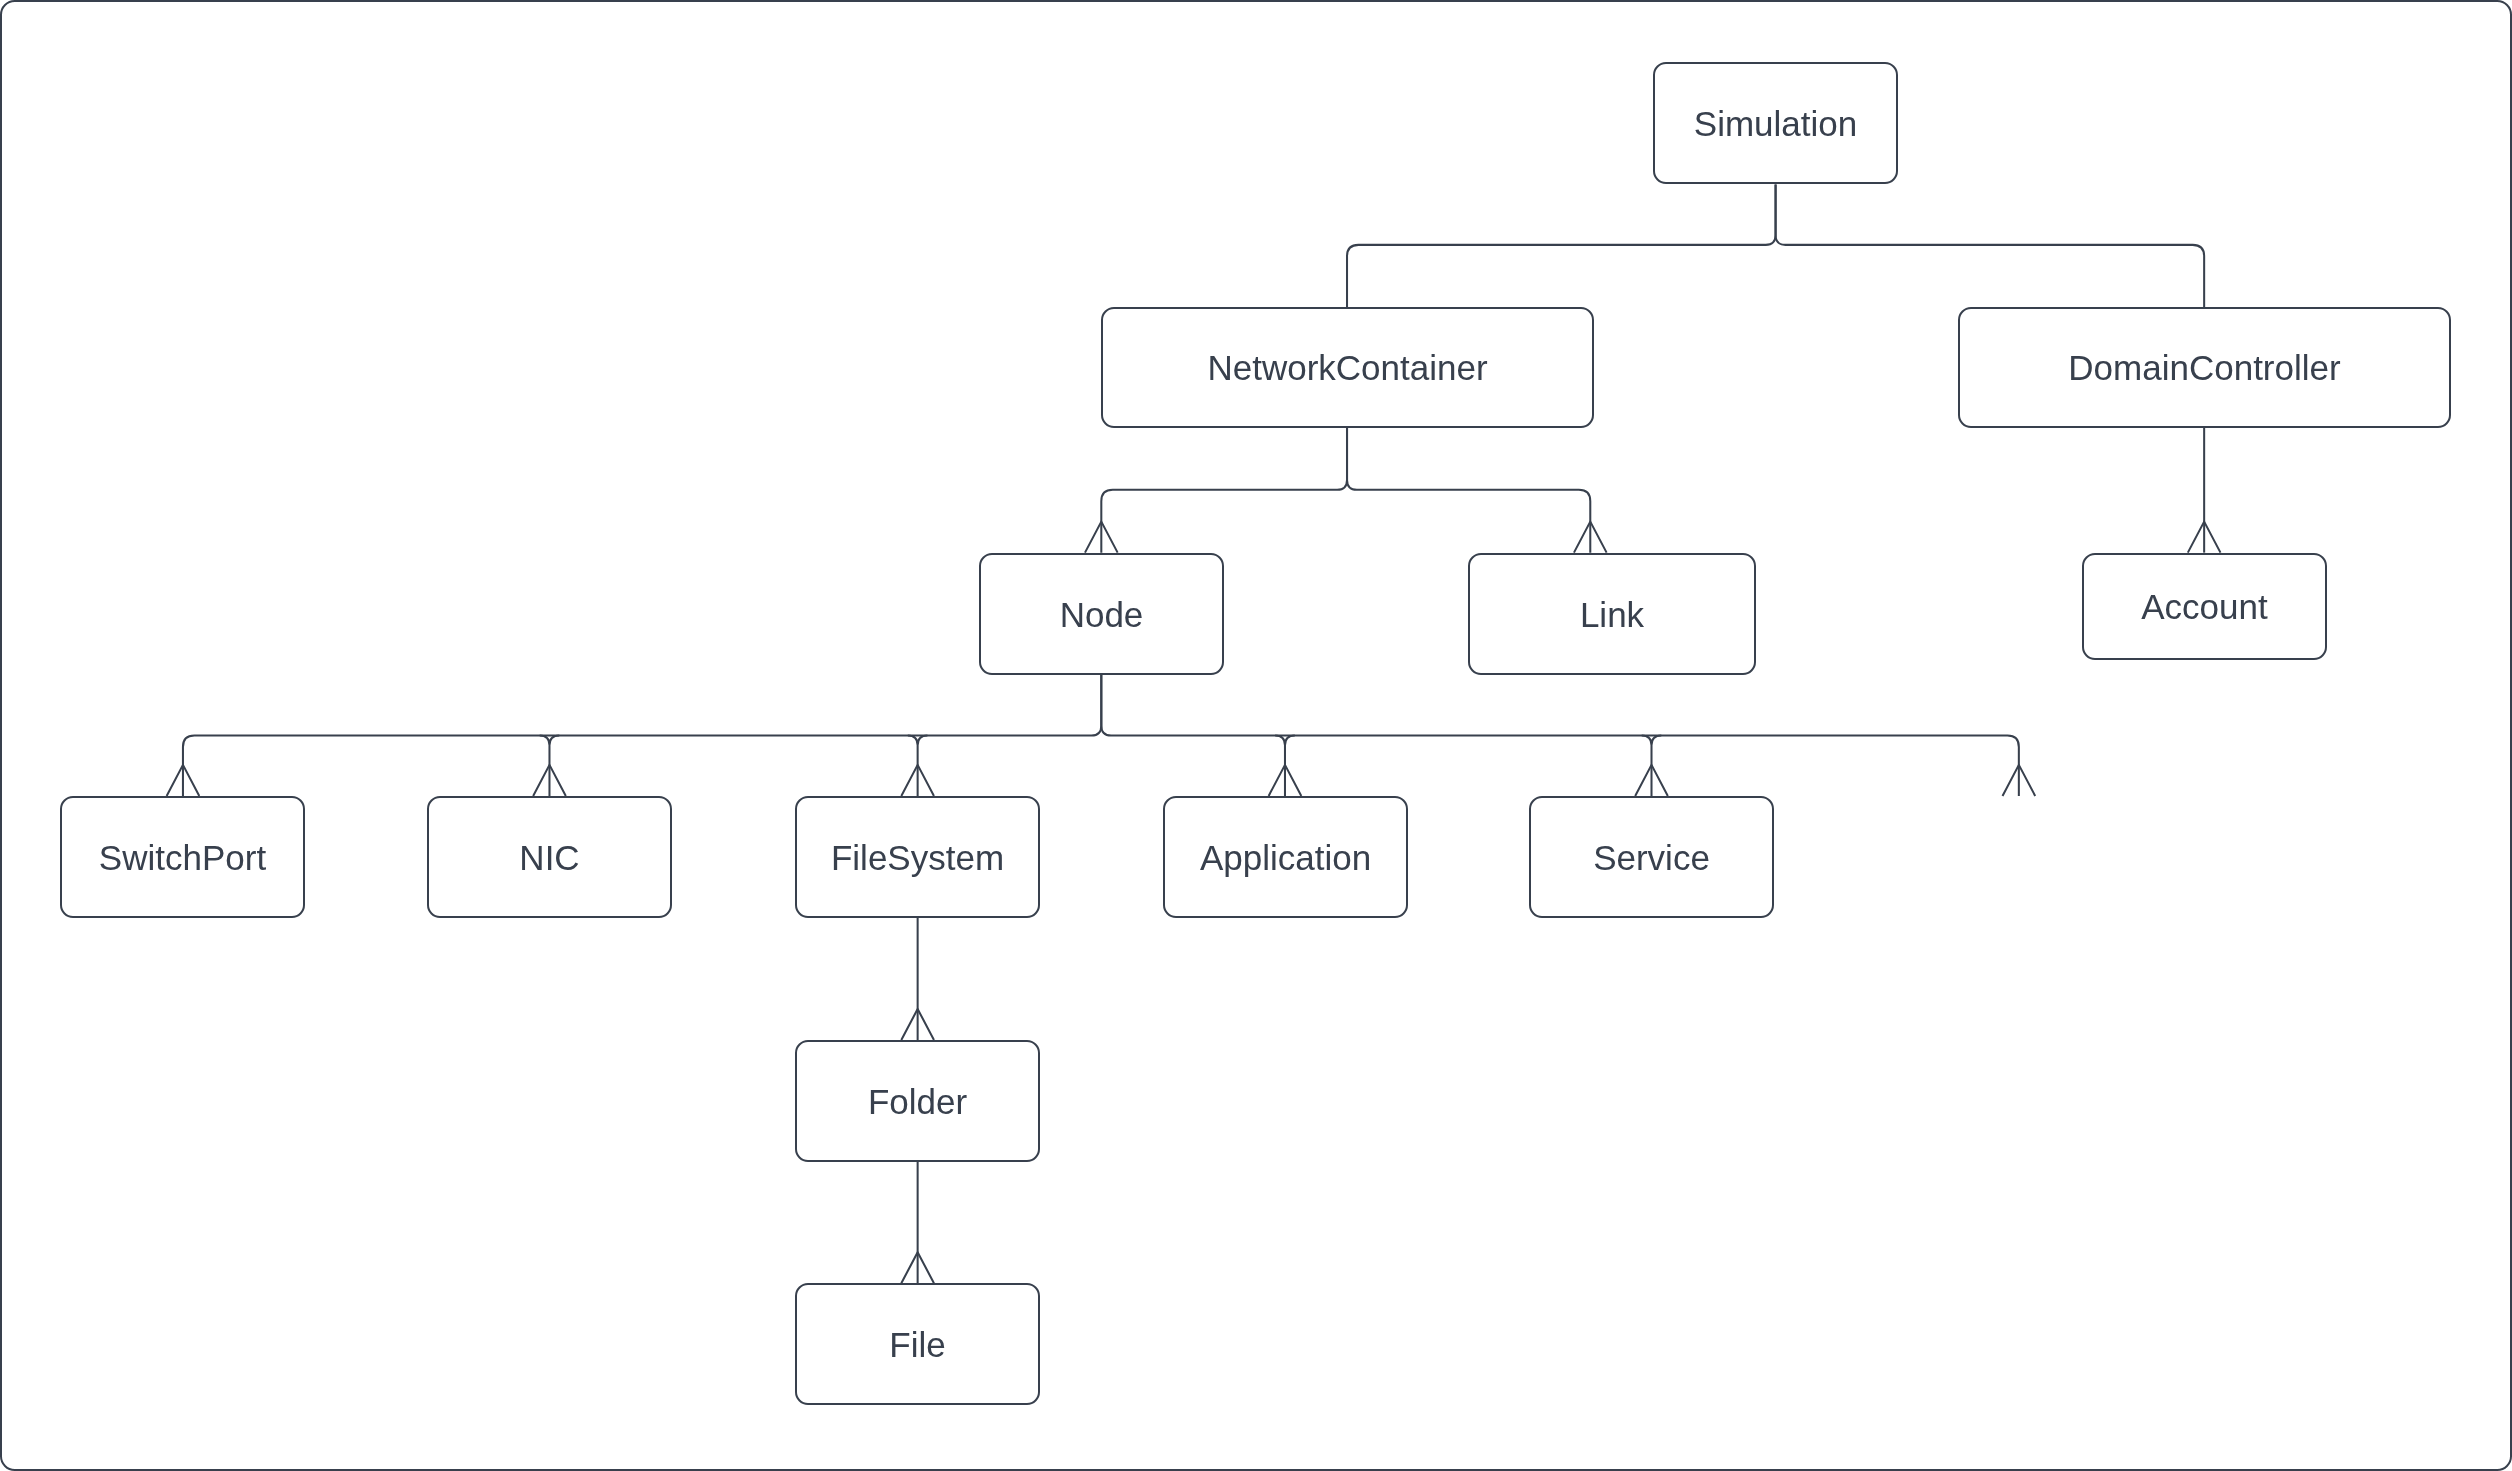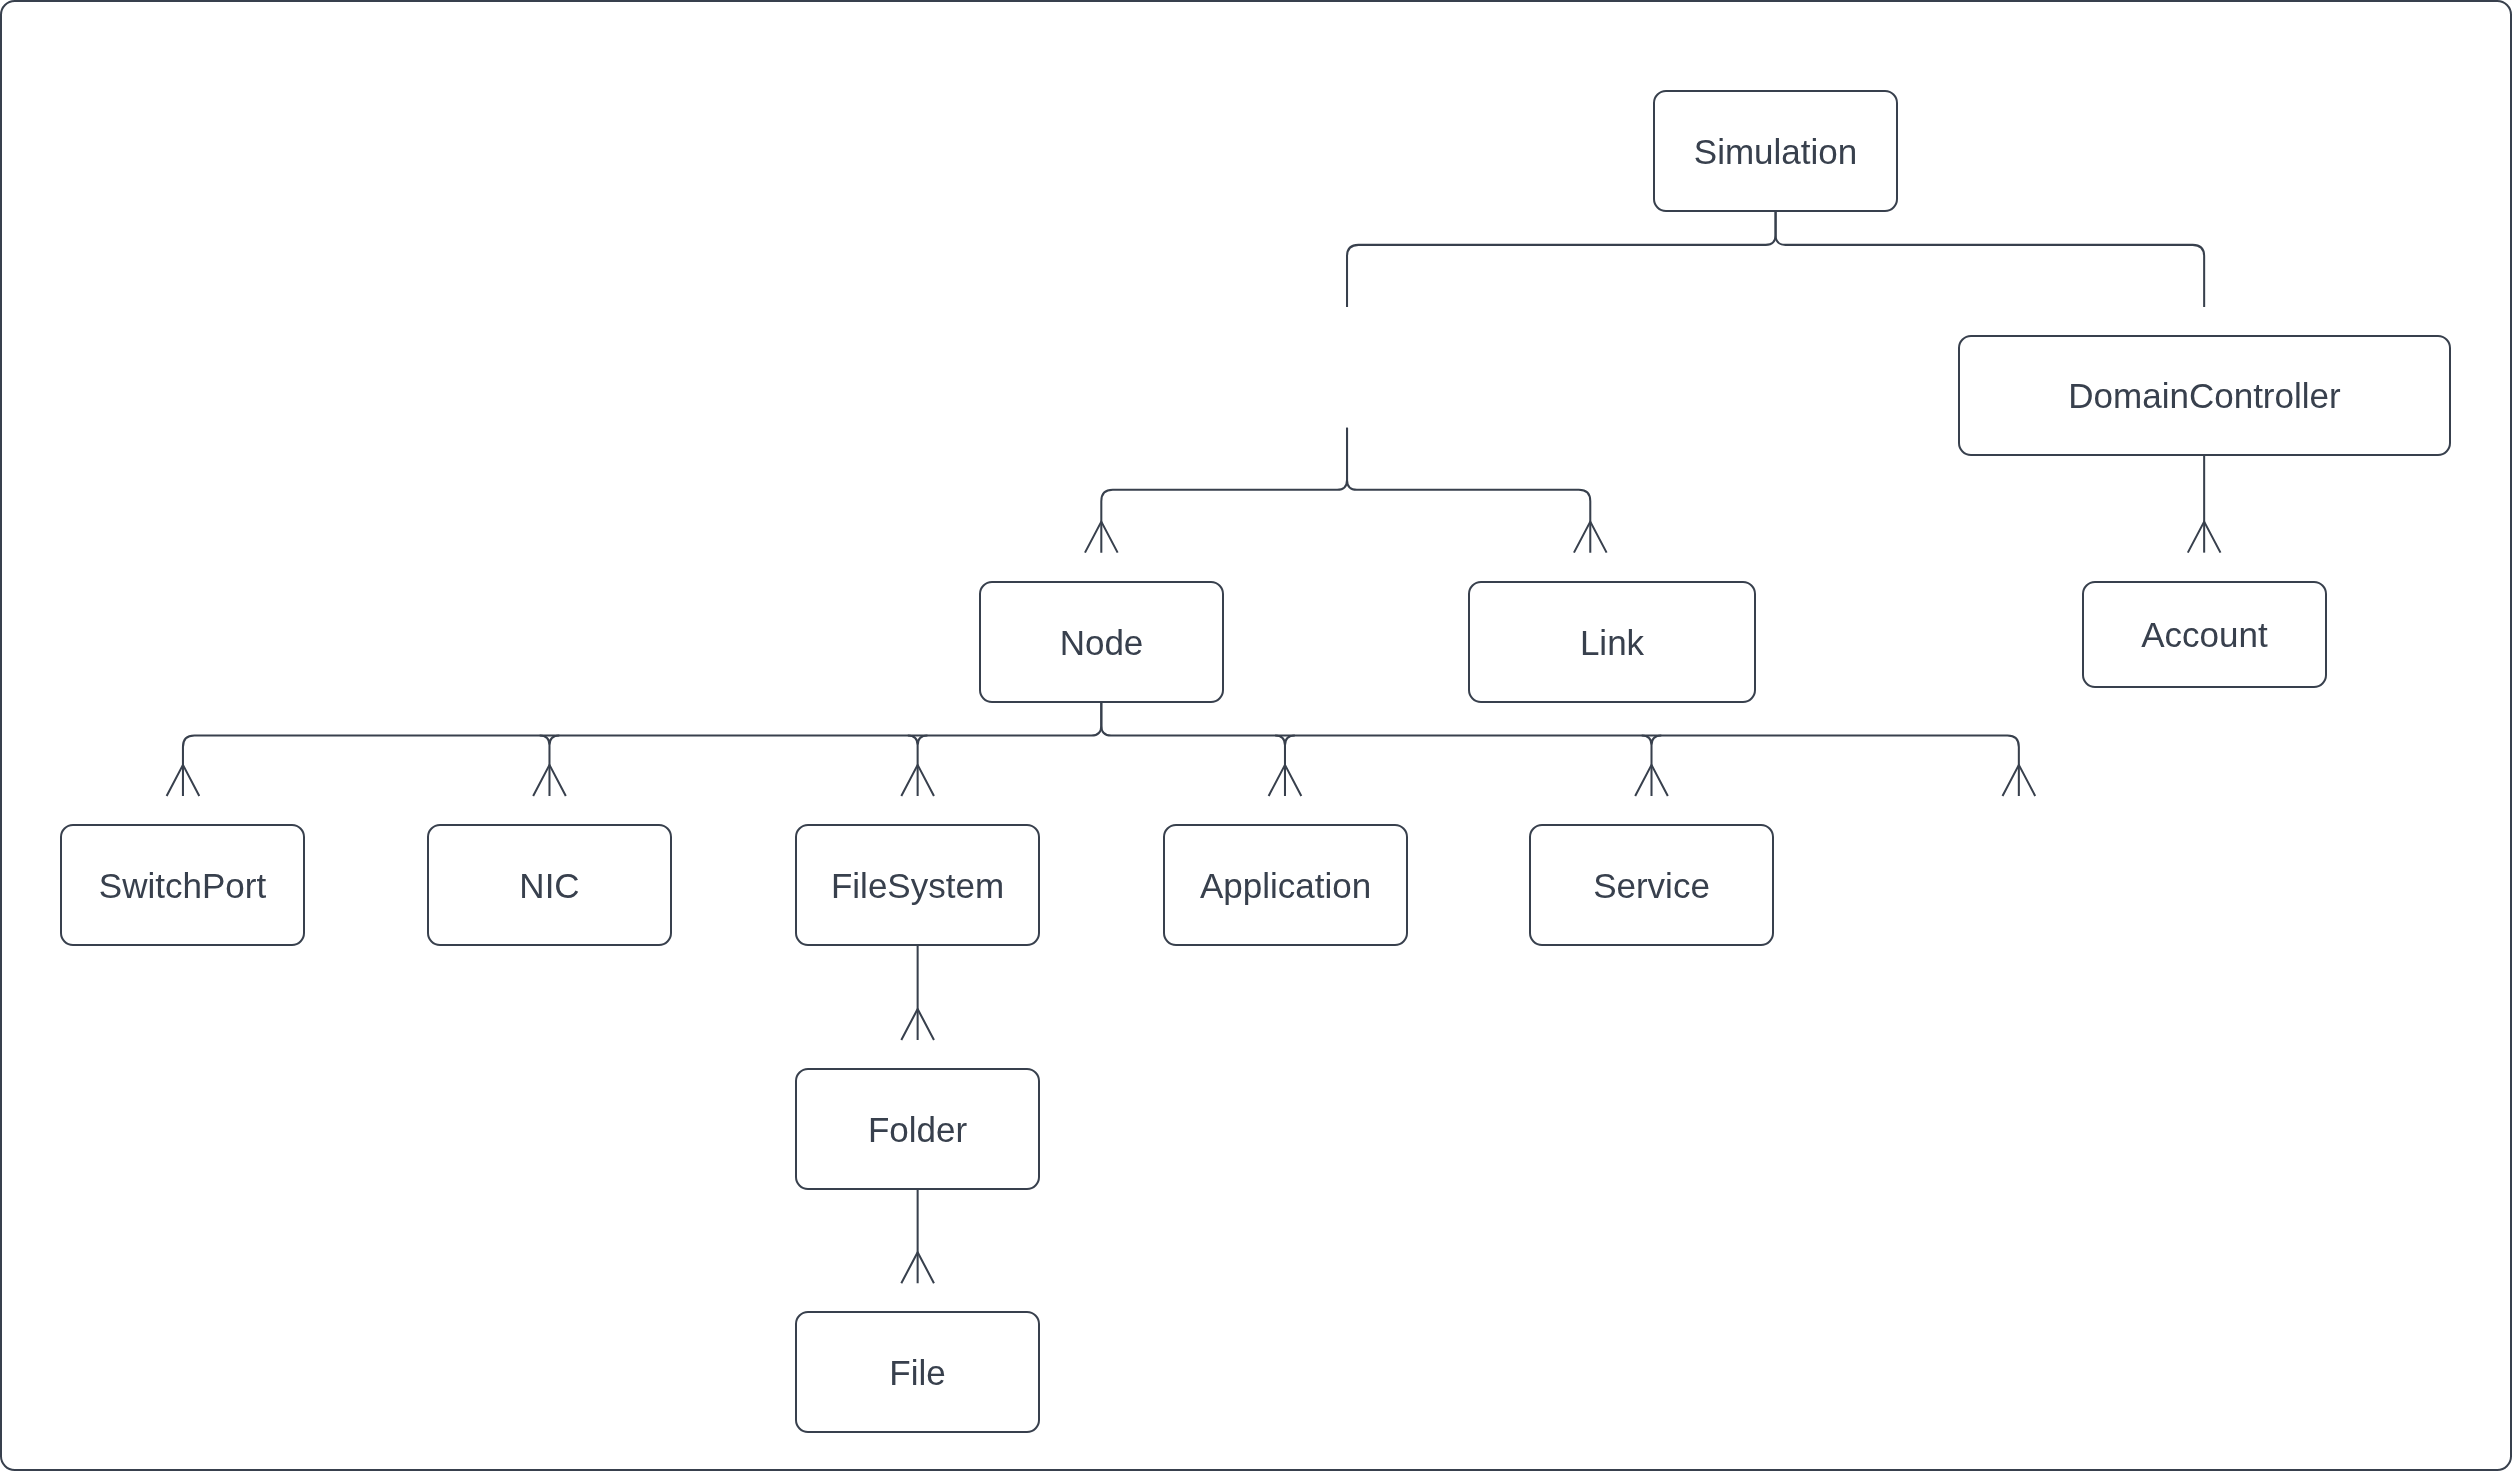--- a/index.html
+++ b/index.html
@@ -38,21 +38,20 @@
   }
   .node {
     position: absolute;
     box-sizing: border-box;
     background: #ffffff;
     border: 2px solid #38404d;
     border-radius: 13px;
     display: flex;
     align-items: center;
     justify-content: center;
-    margin-top: 28px;
   }
   .node-label {
     color: #38404d;
     font-size: 35px;
     line-height: 1;
     white-space: nowrap;
   }
 </style>
 </head>
 <body>
@@ -89,20 +88,23 @@
     <path d="M2003 975 L2023 937 L2043 975"></path>
     <path d="M2453 975 L2473 937 L2493 975"></path>
     <path d="M1104 1274 L1124 1236 L1144 1274"></path>
     <path d="M1104 1572 L1124 1534 L1144 1572"></path>
   </svg>
 
   <div class="node" style="left:1653px;top:62px;width:245px;height:122px">
     <span class="node-label">Simulation</span>
   </div>
 
+  <div class="node" style="left:1101px;top:307px;width:493px;height:121px">
+    <span class="node-label">NetworkContainer</span>
+  </div>
 
   <div class="node" style="left:979px;top:553px;width:245px;height:122px">
     <span class="node-label">Node</span>
   </div>
 
   <div class="node" style="left:1958px;top:307px;width:493px;height:121px">
     <span class="node-label">DomainController</span>
   </div>
 
   <div class="node" style="left:1468px;top:553px;width:288px;height:122px">

